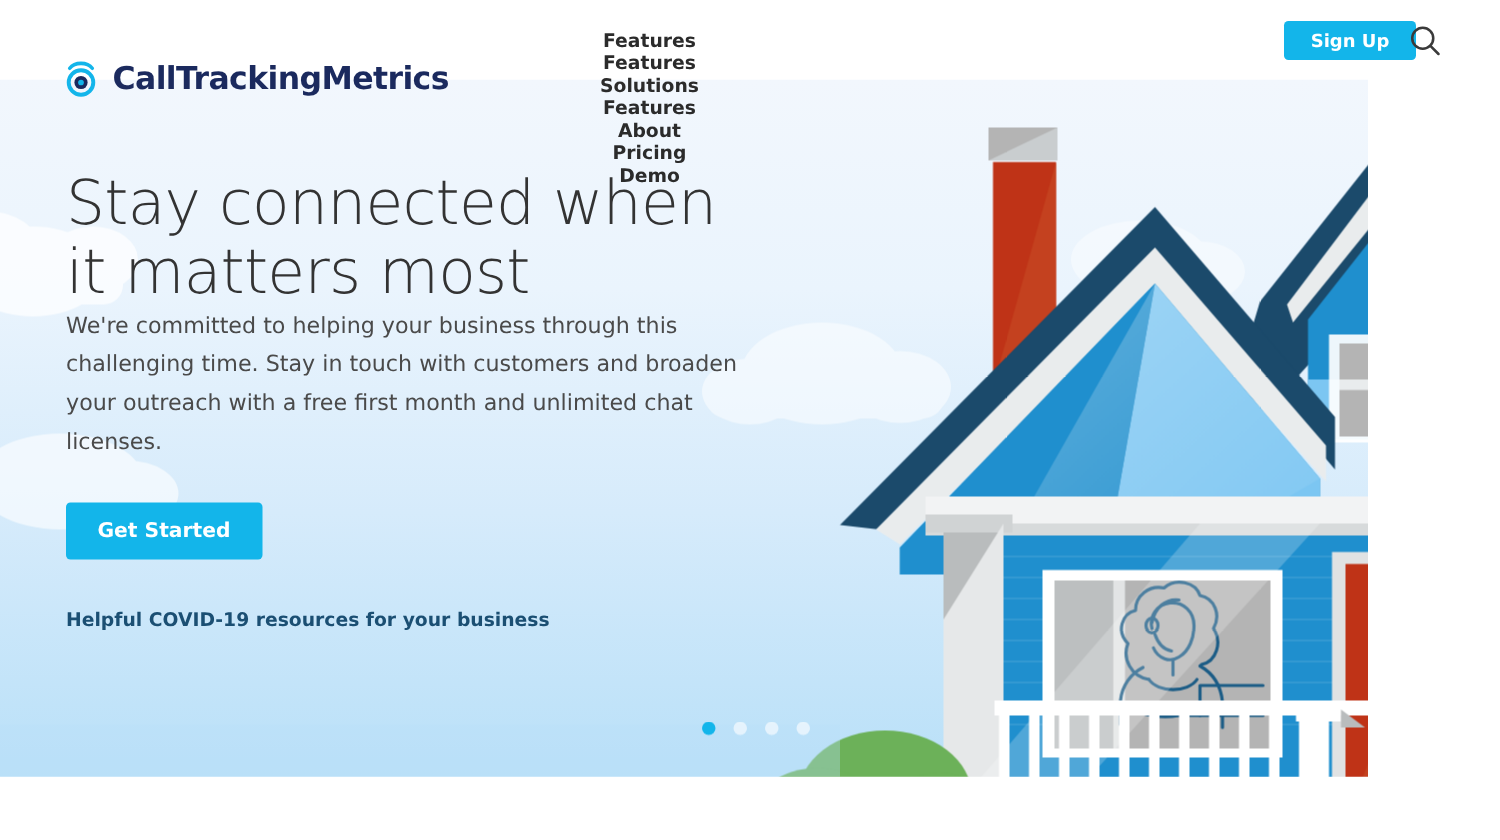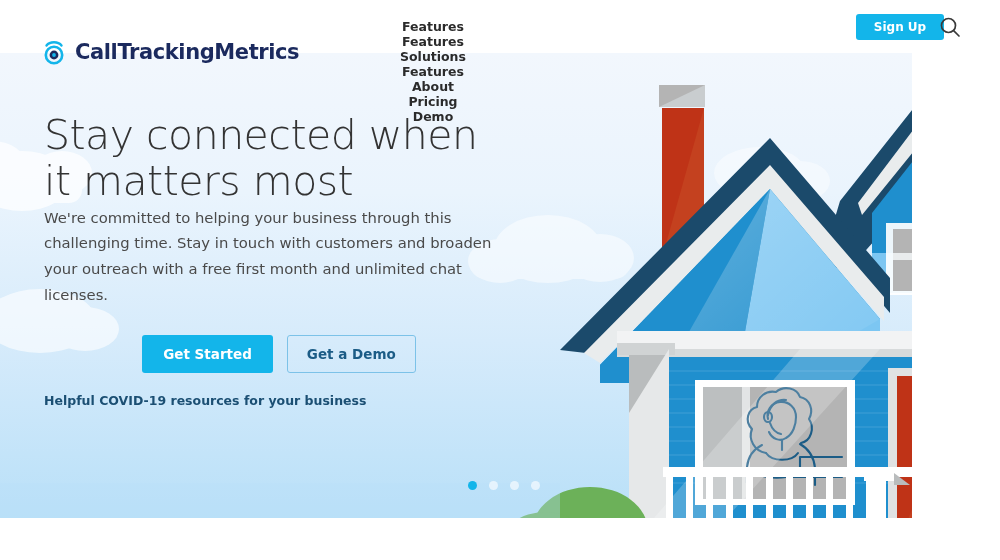--- a/index.html
+++ b/index.html
@@ -71,38 +71,38 @@
     font-size: 41px; font-weight: 300; line-height: 1.12;
     color: #333333; letter-spacing: -0.5px;
     font-family: "DejaVu Sans", sans-serif;
   }
   .subcopy {
     font-size: 14.8px; line-height: 1.73; color: #4a4a4a;
     width: 458px;
     font-family: "DejaVu Sans", sans-serif;
   }
   .cta-row {
-    margin-top: 28px; display: flex; align-items: center; gap: 14px; justify-content: center;
+    margin-top: 28px; display: flex; align-items: center; gap: 14px;
   }
   .btn-primary {
     height: 38px; padding: 0 21px;
     background: #13b5ea; border: none; border-radius: 3px;
     color: #ffffff; font-size: 13.5px; font-weight: bold;
     cursor: pointer; white-space: nowrap;
     font-family: "DejaVu Sans", sans-serif;
   }
   .btn-outline {
     height: 38px; padding: 0 19px;
     background: transparent; border: 1px solid #7cc2e8; border-radius: 3px;
     color: #1b5c86; font-size: 13.5px; font-weight: bold;
     cursor: pointer; white-space: nowrap;
     font-family: "DejaVu Sans", sans-serif;
   }
   .help-link {
-    display: inline-block; margin-top: 20px;
+    display: inline-block; margin-top: 32px;
     font-size: 12.5px; font-weight: bold; color: #1b4f73;
     text-decoration: none; cursor: pointer;
     font-family: "DejaVu Sans", sans-serif;
   }
 
   .dots {
     position: absolute; left: 468px; top: 428px;
     display: flex; align-items: center; gap: 12px; z-index: 25;
   }
   .dot { width: 9px; height: 9px; border-radius: 50%; background: rgba(255,255,255,0.62); cursor: pointer; }
@@ -338,21 +338,20 @@
     </g>
 
     <rect x="0" y="430" width="560" height="35" fill="#b9e0f8" opacity="0.35"></rect>
   </svg>
 
   <div class="hero-copy">
     <h1 class="headline">Stay connected when it matters most</h1>
     <p class="subcopy">We're committed to helping your business through this challenging time. Stay in touch with customers and broaden your outreach with a free first month and unlimited chat licenses.</p>
     <div class="cta-row">
       <button class="btn-primary">Get Started</button>
-      <button class="btn-outline">Get a Demo</button>
     </div>
     <a class="help-link" href="#">Helpful COVID-19 resources for your business</a>
   </div>
 
   <div class="dots">
     <span class="dot active"></span>
     <span class="dot"></span>
     <span class="dot"></span>
     <span class="dot"></span>
   </div>

